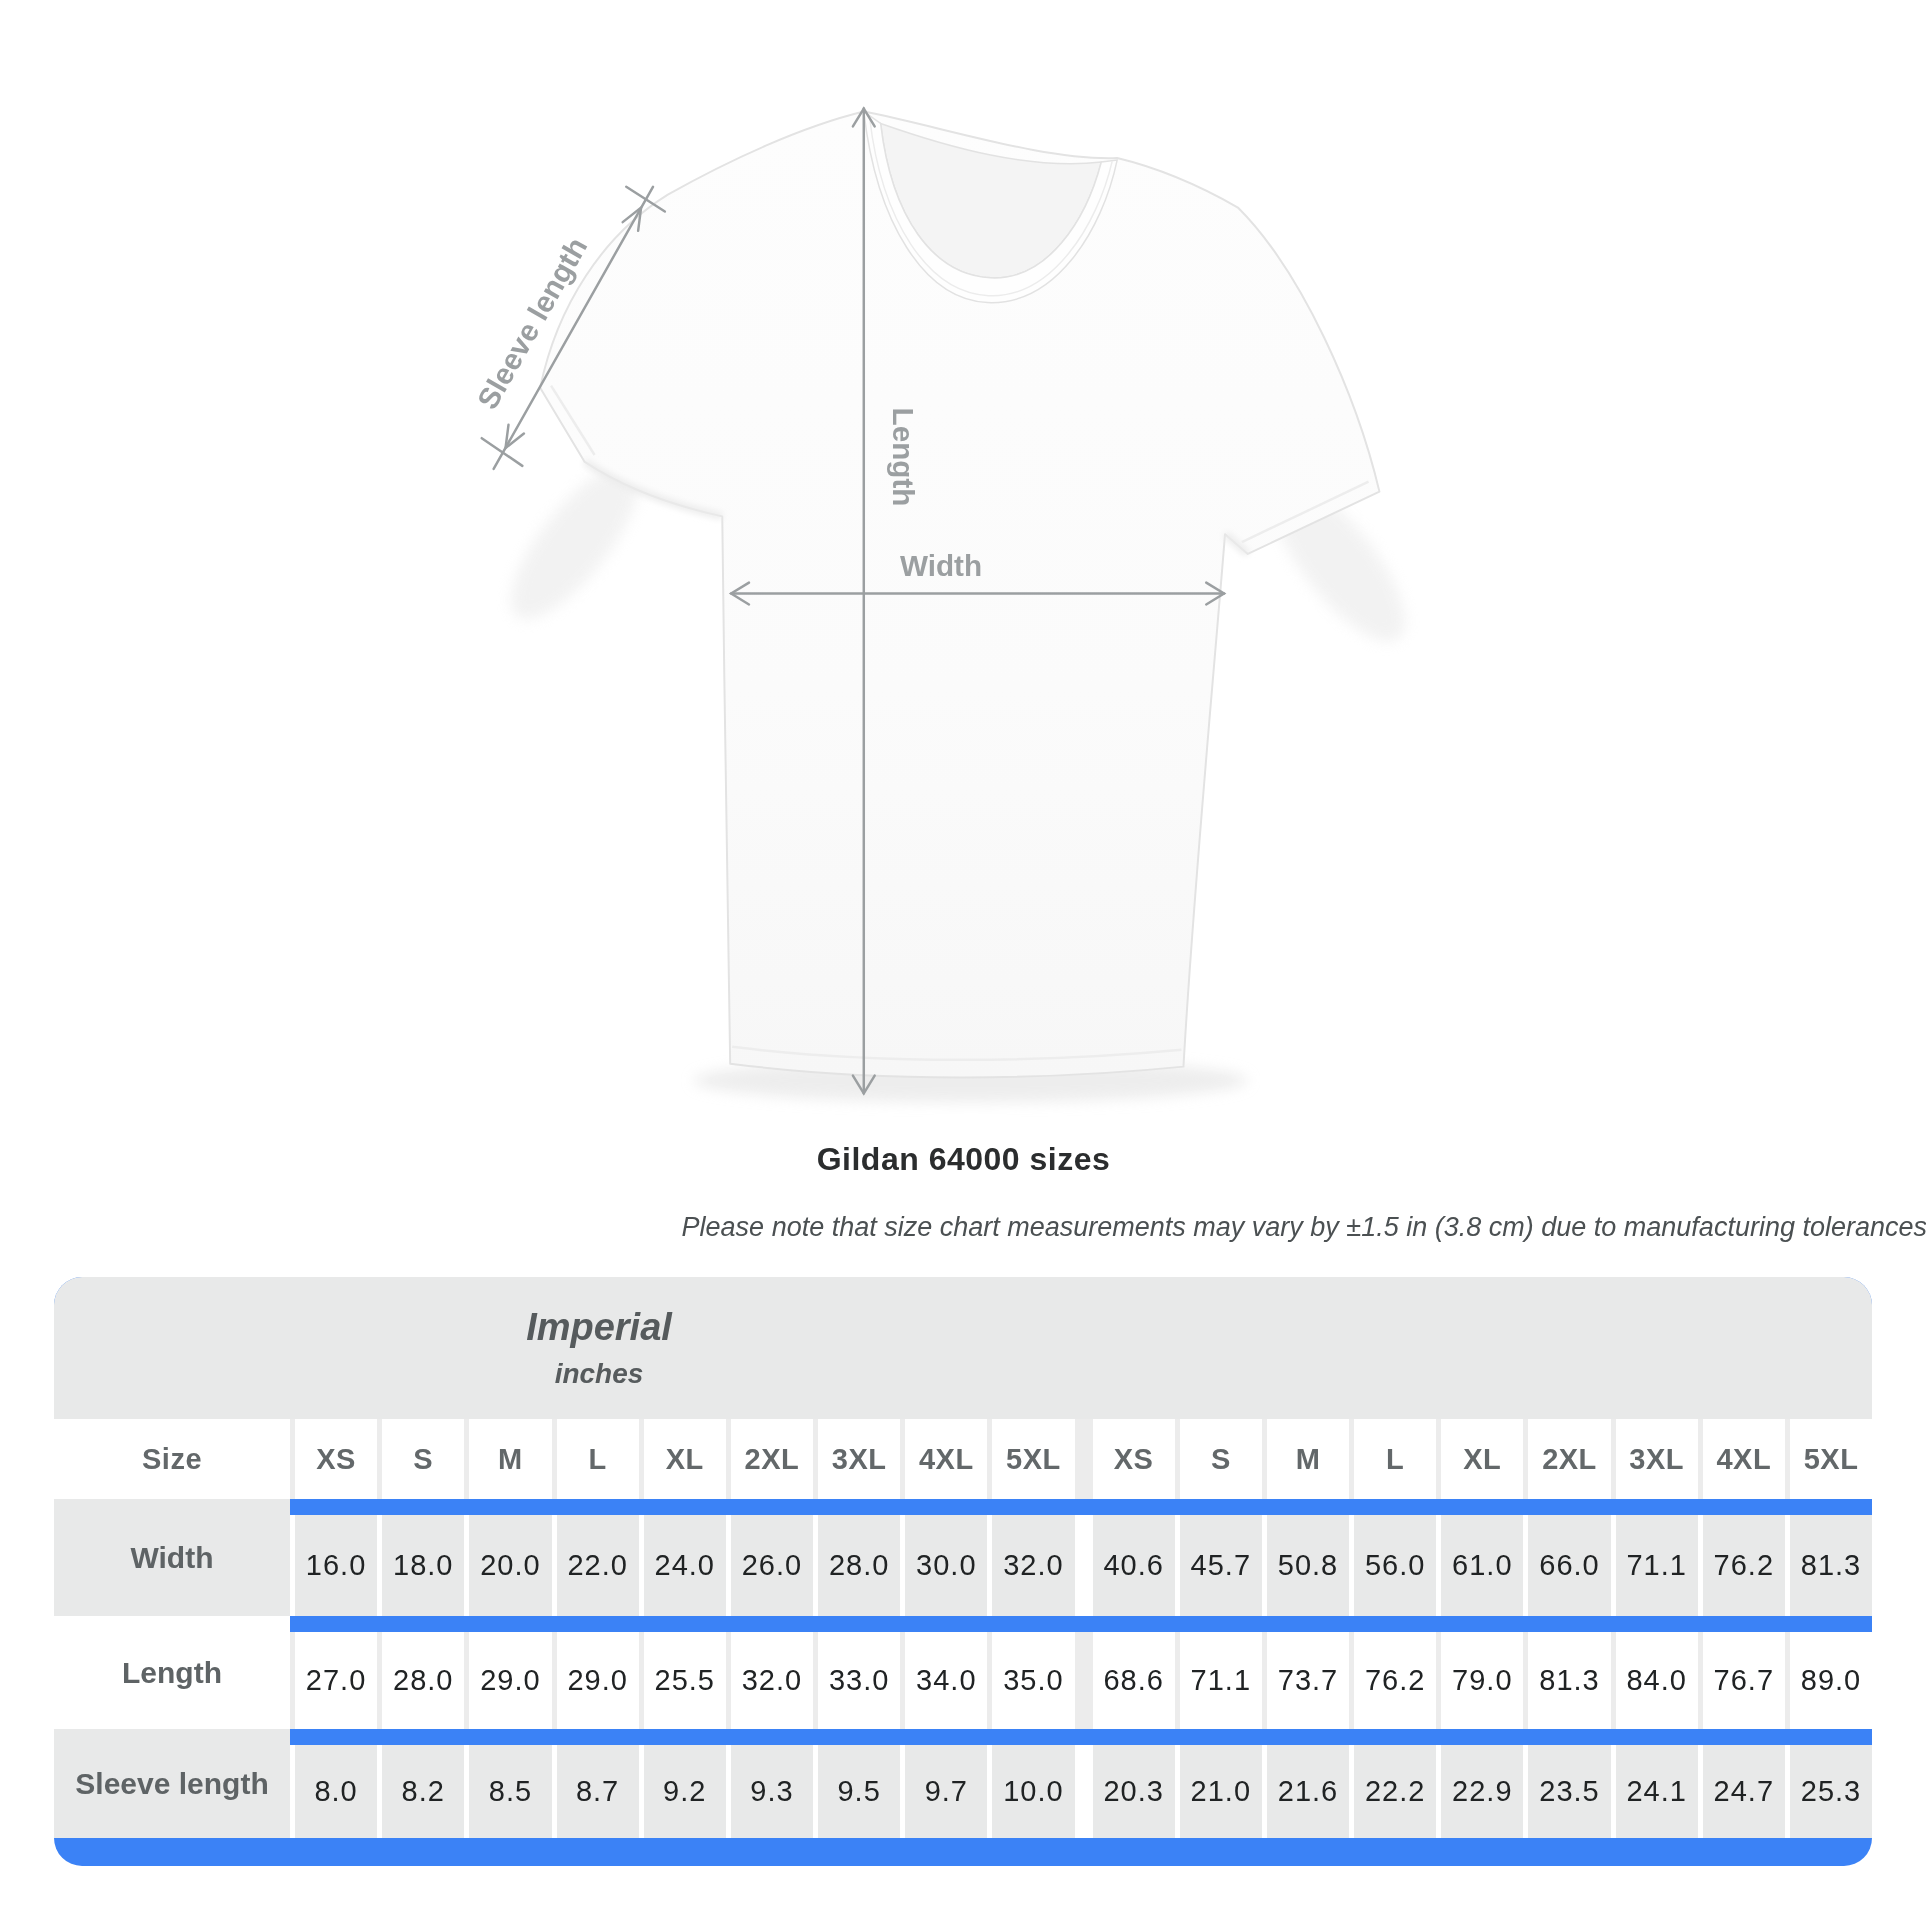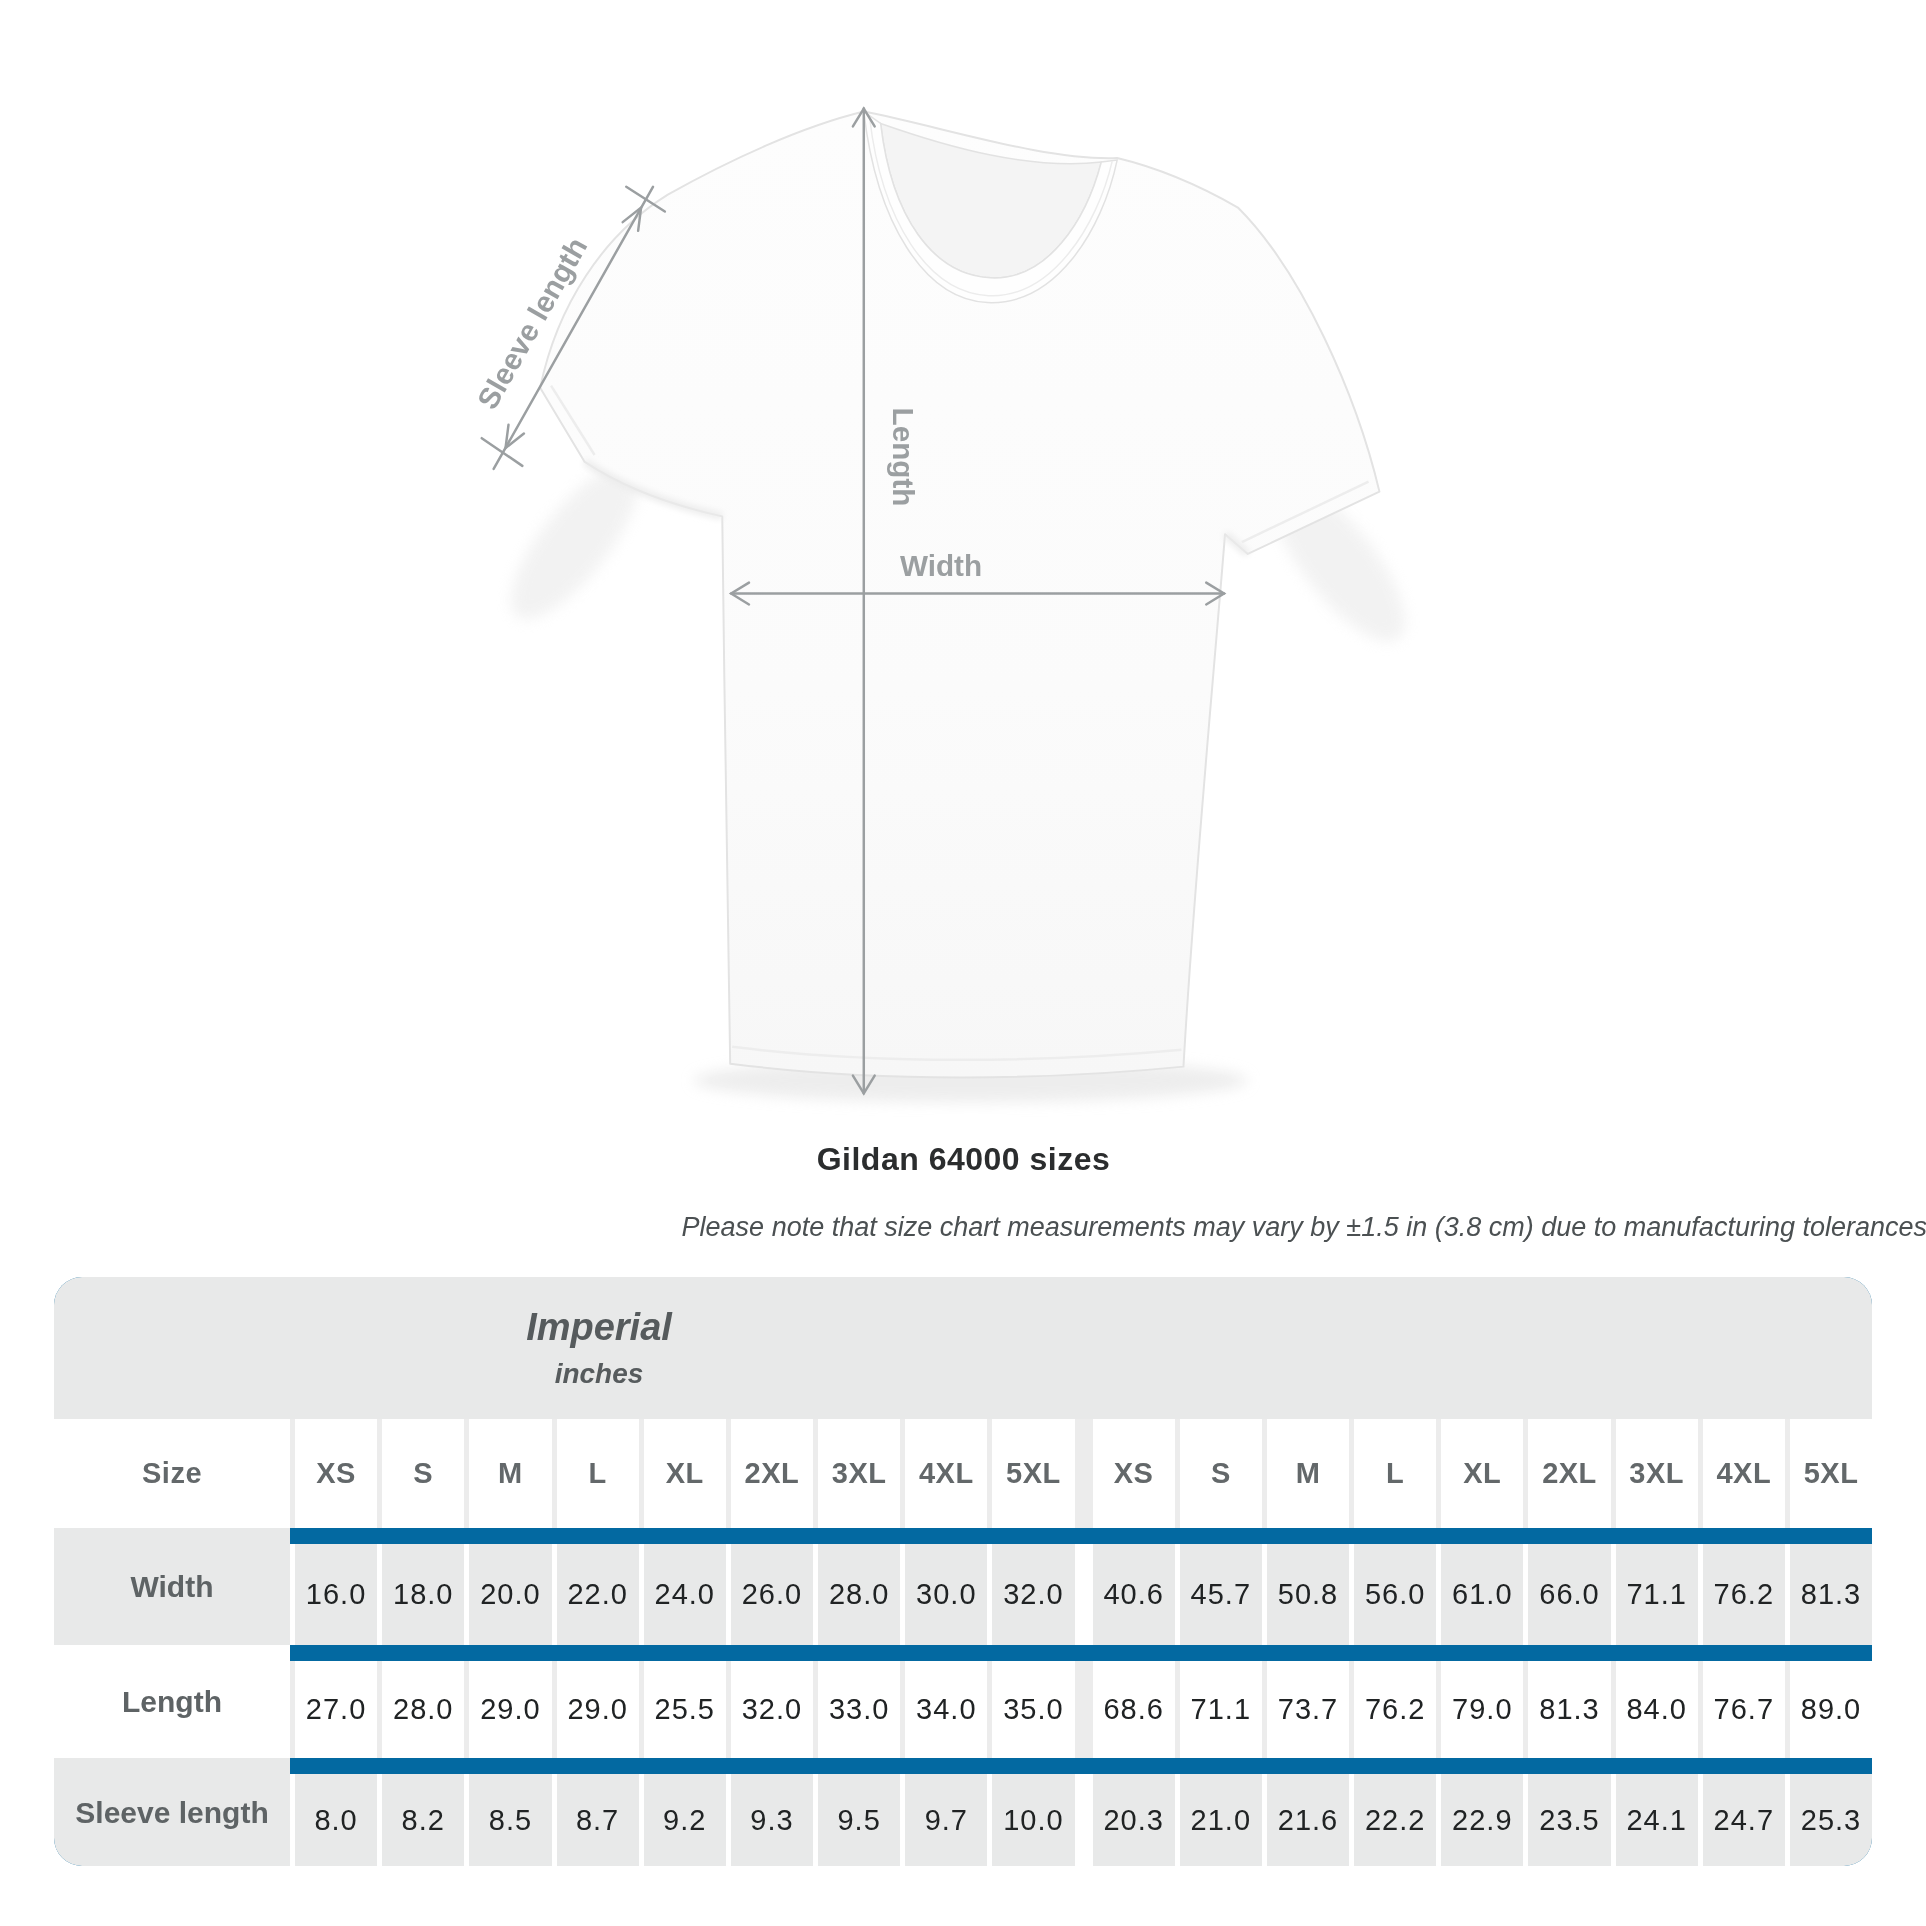--- a/index.html
+++ b/index.html
@@ -15,41 +15,41 @@
     position:absolute;left:0;top:1141px;width:100%;text-align:center;
     font-size:32px;font-weight:700;color:#2b2d2e;letter-spacing:0.5px;
   }
   .chart-note{
     position:absolute;left:0;top:1212px;width:100%;text-align:right;
     font-size:27px;font-style:italic;color:#4b5052;
   }
   
   .size-table{
     position:absolute;left:54px;top:1277px;width:1818px;height:589px;
-    border-radius:28px;overflow:hidden;background:#0369a1;
+    border-radius:28px;overflow:hidden;background:#3b82f6;
   }
   .unit-header{display:flex;height:142px;background:#e8e9e9;}
   .half{display:flex;flex-direction:column;align-items:center;justify-content:center;gap:9px;box-sizing:border-box;}
   .half.imperial{flex:0 0 1027px;padding-left:63px;}
   .half.metric{flex:1;}
   .unit-name{font-style:italic;font-weight:700;font-size:38px;color:#565b5d;}
   .unit-sub{font-style:italic;font-weight:700;font-size:28px;color:#565b5d;}
   .trow{display:flex;width:100%;}
   .trow .cell{
     flex:1;display:flex;align-items:center;justify-content:center;
     box-sizing:border-box;border-left:5px solid var(--gap);
   }
   .trow .label-cell{
     flex:0 0 236px;border-left:none;
     font-weight:700;font-size:30px;color:#5e6365;
   }
   .trow .cell.metric-start{border-left-width:18px;}
   .r-white{--gap:#ececec;} .r-white .cell{background:#ffffff;}
   .r-gray{--gap:#ffffff;} .r-gray .cell{background:#e8e9e9;}
-  .size-row{height:109px;}
+  .size-row{height:80px;}
   .size-row .cell{font-weight:700;font-size:29px;color:#63686a;letter-spacing:0.5px;}
   .trow.data-0{height:117px;}
   .trow.data-1{height:113px;}
   .trow.data-2{height:109px;}
   .trow .td{font-weight:400;font-size:29px;color:#202324;letter-spacing:1px;margin-top:16px;}
 </style>
 </head>
 <body>
 
 <div class="diagram">

